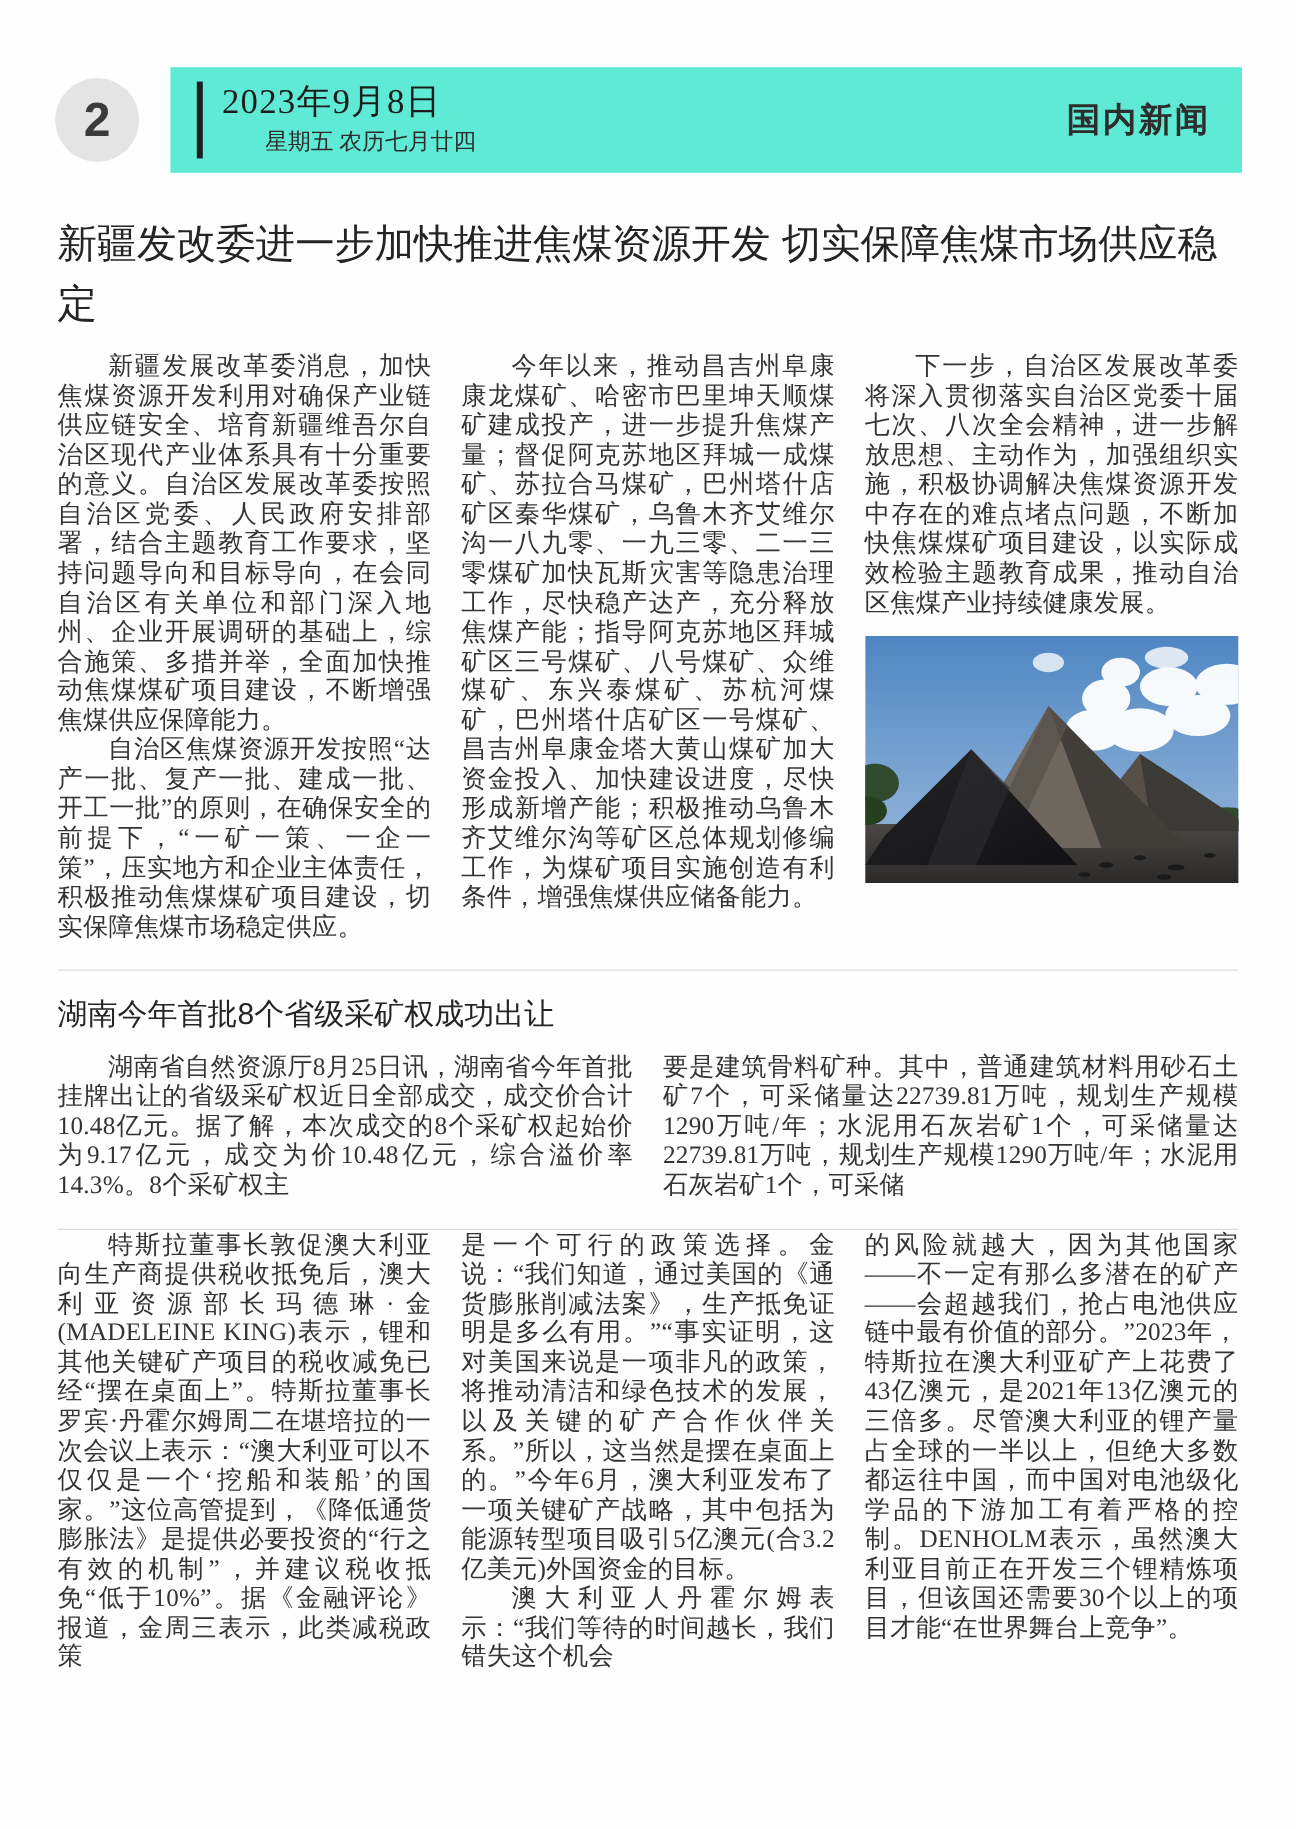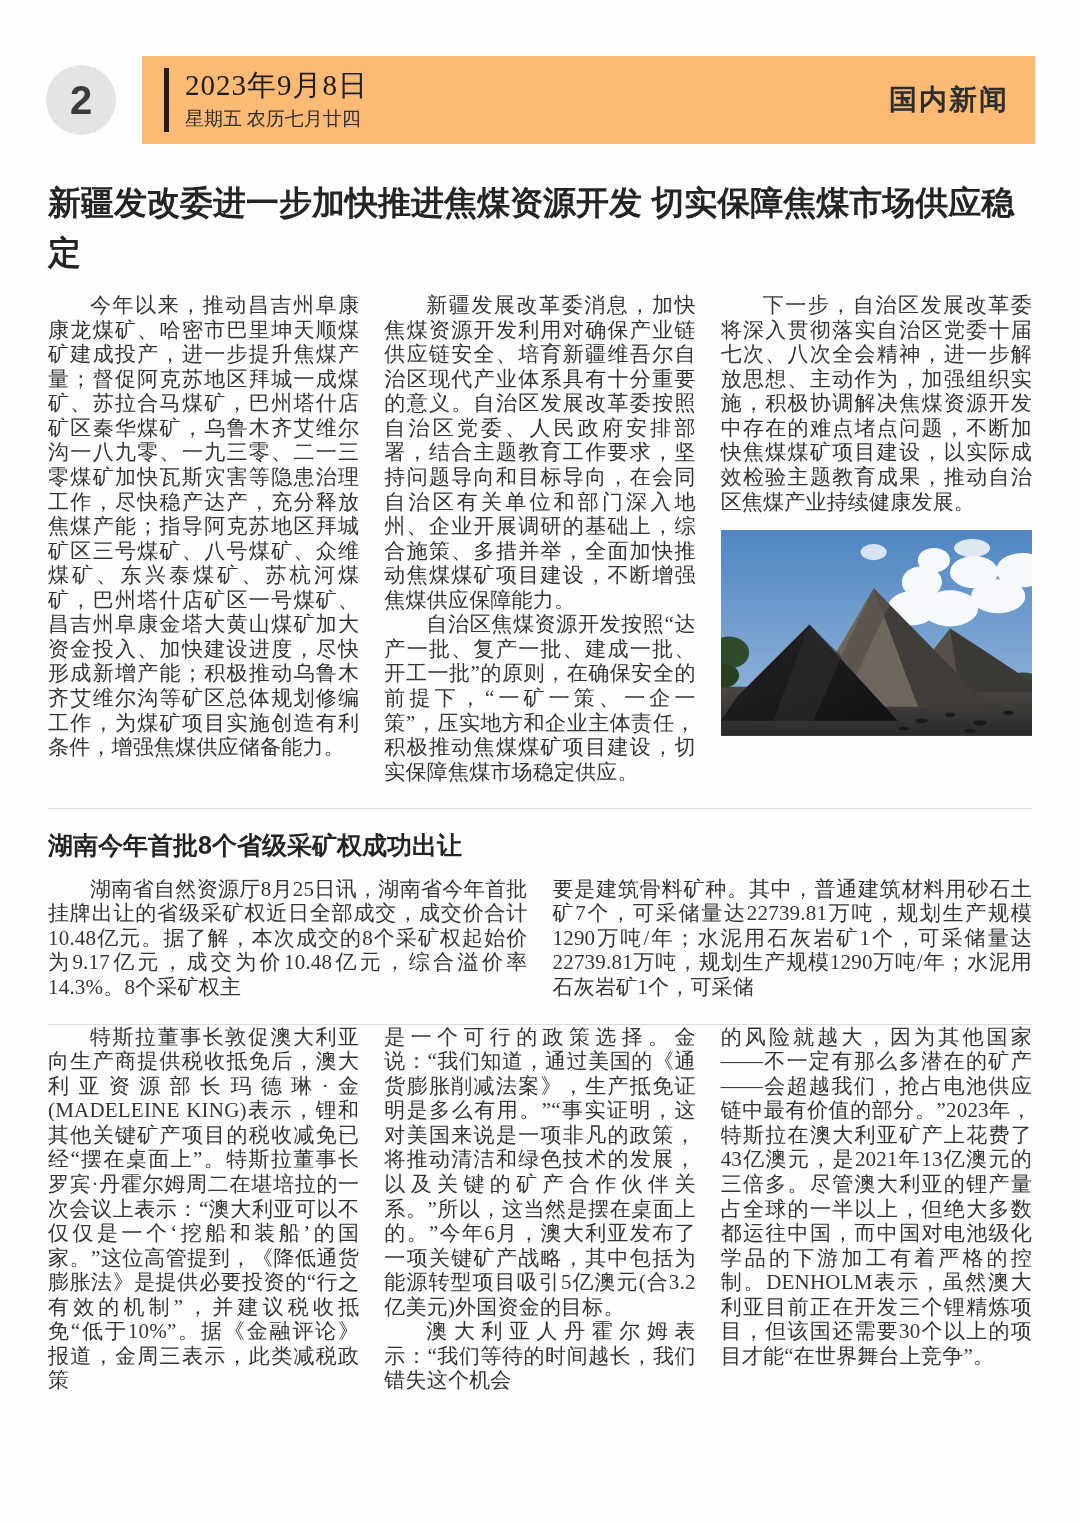--- a/index.html
+++ b/index.html
@@ -13,36 +13,36 @@
   .masthead { margin: 56px 45px 0 46px; display: flex; align-items: center; gap: 26px; }
   .page-badge {
     width: 70px; height: 70px; border-radius: 50%; background: #e4e4e4;
     display: flex; align-items: center; justify-content: center; flex: 0 0 auto;
   }
   .page-badge span {
     font-family: "Liberation Sans", "DejaVu Sans", sans-serif;
     font-weight: 700; font-size: 40px; color: #3b3b3b;
   }
   .band {
-    flex: 1; background: #fdba74; height: 88px;
+    flex: 1; background: #5eead4; height: 88px;
     display: flex; align-items: center; padding: 0 26px 0 22px;
   }
   .date-wrap { border-left: 5px solid #1e1e1e; padding: 2px 0 4px 16px; }
   .date-line { font-size: 29px; color: #1c1c1c; letter-spacing: 1px; line-height: 1.1; }
-  .date-detail { font-size: 19px; color: #2c2c2c; margin-top: 7px; line-height: 1; }
+  .date-detail { font-size: 19px; color: #2c2c2c; margin-top: 7px; line-height: 1; margin-left: 36px; }
   .section-name {
     margin-left: auto;
     font-family: "Liberation Sans", "DejaVu Sans", sans-serif;
     font-weight: 700; font-size: 28px; color: #2d2d2d; letter-spacing: 2px;
   }
   
   main { padding: 0 48px; }
   .headline {
     font-family: "Liberation Sans", "DejaVu Sans", sans-serif;
-    font-weight: 700; color: #242424; margin: 0;
+    font-weight: 400; color: #242424; margin: 0;
   }
   .headline.two-line { font-size: 33px; line-height: 1.5; margin: 34px 0 16px; }
   .headline.one-line { font-size: 25px; line-height: 1.3; margin: 20px 0 15px; }
   .cols { display: flex; gap: 25px; }
   .col { flex: 1 1 0; min-width: 0; }
   .col p {
     margin: 0; font-size: 21px; line-height: 1.17; text-align: justify;
     color: #343434; letter-spacing: 0.2px;
     text-justify: inter-ideograph;
   }
@@ -68,25 +68,25 @@
       <div class="section-name">国内新闻</div>
     </div>
   </header>
 
   <main>
 
     <article>
       <h1 class="headline two-line">新疆发改委进一步加快推进焦煤资源开发 切实保障焦煤市场供应稳定</h1>
       <div class="cols">
         <div class="col">
-          <p class="ind">今年以来，推动昌吉州阜康康龙煤矿、哈密市巴里坤天顺煤矿建成投产，进一步提升焦煤产量；督促阿克苏地区拜城一成煤矿、苏拉合马煤矿，巴州塔什店矿区秦华煤矿，乌鲁木齐艾维尔沟一八九零、一九三零、二一三零煤矿加快瓦斯灾害等隐患治理工作，尽快稳产达产，充分释放焦煤产能；指导阿克苏地区拜城矿区三号煤矿、八号煤矿、众维煤矿、东兴泰煤矿、苏杭河煤矿，巴州塔什店矿区一号煤矿、昌吉州阜康金塔大黄山煤矿加大资金投入、加快建设进度，尽快形成新增产能；积极推动乌鲁木齐艾维尔沟等矿区总体规划修编工作，为煤矿项目实施创造有利条件，增强焦煤供应储备能力。</p>
+          <p class="ind">新疆发展改革委消息，加快焦煤资源开发利用对确保产业链供应链安全、培育新疆维吾尔自治区现代产业体系具有十分重要的意义。自治区发展改革委按照自治区党委、人民政府安排部署，结合主题教育工作要求，坚持问题导向和目标导向，在会同自治区有关单位和部门深入地州、企业开展调研的基础上，综合施策、多措并举，全面加快推动焦煤煤矿项目建设，不断增强焦煤供应保障能力。</p>
+          <p class="ind">自治区焦煤资源开发按照“达产一批、复产一批、建成一批、开工一批”的原则，在确保安全的前提下，“一矿一策、一企一策”，压实地方和企业主体责任，积极推动焦煤煤矿项目建设，切实保障焦煤市场稳定供应。</p>
         </div>
         <div class="col">
-          <p class="ind">新疆发展改革委消息，加快焦煤资源开发利用对确保产业链供应链安全、培育新疆维吾尔自治区现代产业体系具有十分重要的意义。自治区发展改革委按照自治区党委、人民政府安排部署，结合主题教育工作要求，坚持问题导向和目标导向，在会同自治区有关单位和部门深入地州、企业开展调研的基础上，综合施策、多措并举，全面加快推动焦煤煤矿项目建设，不断增强焦煤供应保障能力。</p>
-          <p class="ind">自治区焦煤资源开发按照“达产一批、复产一批、建成一批、开工一批”的原则，在确保安全的前提下，“一矿一策、一企一策”，压实地方和企业主体责任，积极推动焦煤煤矿项目建设，切实保障焦煤市场稳定供应。</p>
+          <p class="ind">今年以来，推动昌吉州阜康康龙煤矿、哈密市巴里坤天顺煤矿建成投产，进一步提升焦煤产量；督促阿克苏地区拜城一成煤矿、苏拉合马煤矿，巴州塔什店矿区秦华煤矿，乌鲁木齐艾维尔沟一八九零、一九三零、二一三零煤矿加快瓦斯灾害等隐患治理工作，尽快稳产达产，充分释放焦煤产能；指导阿克苏地区拜城矿区三号煤矿、八号煤矿、众维煤矿、东兴泰煤矿、苏杭河煤矿，巴州塔什店矿区一号煤矿、昌吉州阜康金塔大黄山煤矿加大资金投入、加快建设进度，尽快形成新增产能；积极推动乌鲁木齐艾维尔沟等矿区总体规划修编工作，为煤矿项目实施创造有利条件，增强焦煤供应储备能力。</p>
         </div>
         <div class="col">
           <p class="ind">下一步，自治区发展改革委将深入贯彻落实自治区党委十届七次、八次全会精神，进一步解放思想、主动作为，加强组织实施，积极协调解决焦煤资源开发中存在的难点堵点问题，不断加快焦煤煤矿项目建设，以实际成效检验主题教育成果，推动自治区焦煤产业持续健康发展。</p>
           <figure class="photo">
             <svg viewBox="0 0 310 205" role="img">
               <defs>
                 <linearGradient id="sky" x1="0" y1="0" x2="0" y2="1">
                   <stop offset="0" stop-color="#4f86c2"></stop>
                   <stop offset="1" stop-color="#9cbcdd"></stop>
                 </linearGradient>

